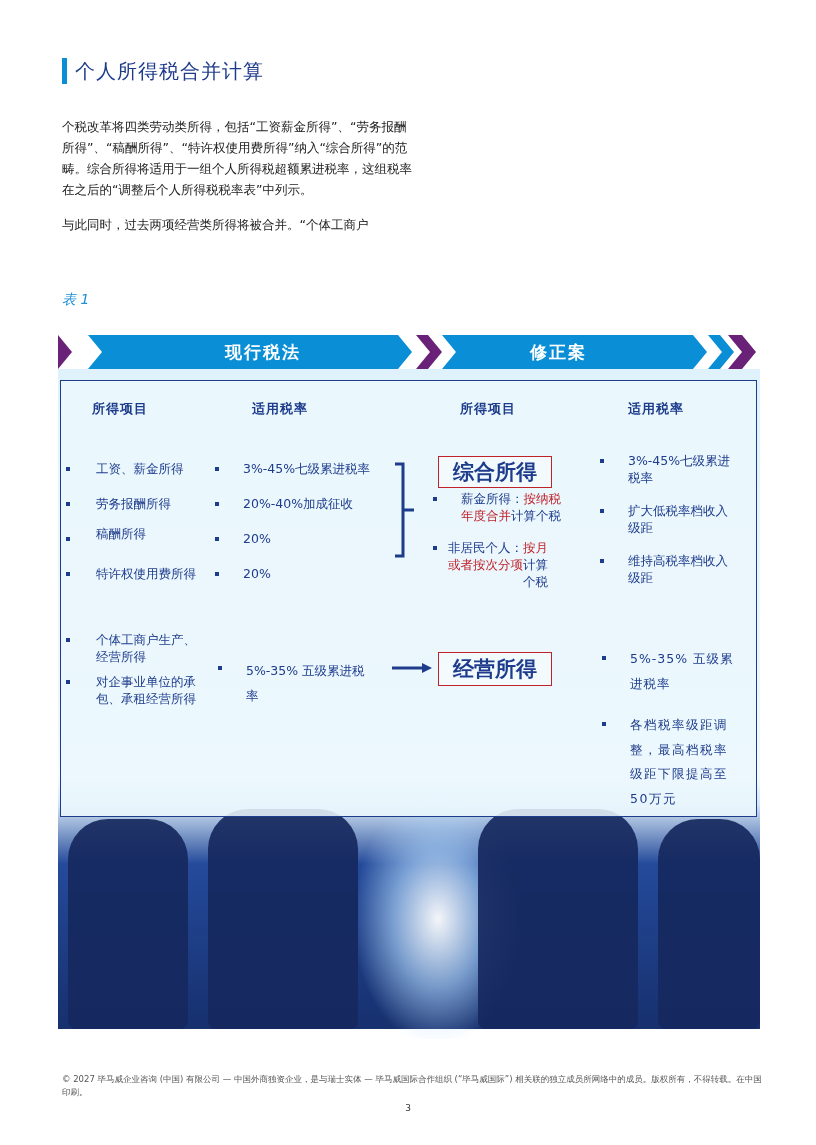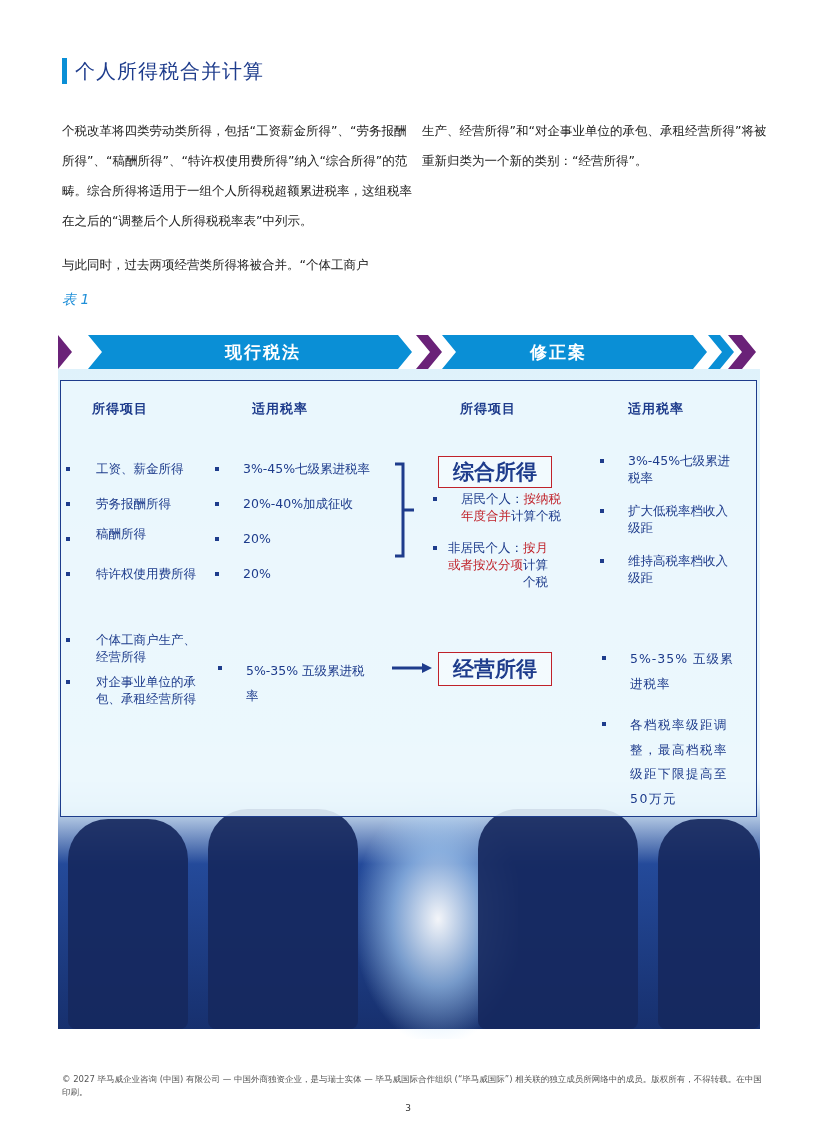--- a/index.html
+++ b/index.html
@@ -3,21 +3,21 @@
 <meta charset="utf-8">
 <style>
   * { box-sizing: border-box; margin: 0; padding: 0; }
   html, body { width: 816px; height: 1145px; background: #ffffff; overflow: hidden; }
   body { position: relative; font-family: "DejaVu Sans", "Liberation Sans", sans-serif; color: #1a1a1a; }
 
   .page-title { position: absolute; left: 62px; top: 57px; height: 28px; display: flex; align-items: center; }
   .page-title .bar { width: 5px; height: 26px; background: #0a8fd6; margin-right: 8px; }
   .page-title .text { font-size: 20px; color: #1e3c8c; letter-spacing: 1px; }
 
-  .col { position: absolute; font-size: 12.5px; line-height: 30px; color: #222; }
+  .col { position: absolute; font-size: 12.5px; line-height: 21px; color: #222; }
   .col p { margin-bottom: 14px; }
   .col-left { left: 62px; top: 116px; width: 350px; }
   .col-right { left: 422px; top: 116px; width: 345px; }
 
   .table-label { position: absolute; left: 62px; top: 291px; font-size: 14px; color: #1f8fd8; font-style: italic; }
 
   
   .banner { position: absolute; left: 58px; top: 335px; width: 702px; height: 40px; }
   .banner svg { position: absolute; left: 0; top: 0; }
   .banner .lbl { position: absolute; top: 0; height: 34px; line-height: 34px; color: #fff; font-weight: bold; font-size: 17px; letter-spacing: 2px; }
@@ -49,21 +49,20 @@
 <div class="page-title">
   <div class="bar"></div>
   <div class="text">个人所得税合并计算</div>
 </div>
 
 <div class="col col-left">
   <p>个税改革将四类劳动类所得，包括“工资薪金所得”、“劳务报酬所得”、“稿酬所得”、“特许权使用费所得”纳入“综合所得”的范畴。综合所得将适用于一组个人所得税超额累进税率，这组税率在之后的“调整后个人所得税税率表”中列示。</p>
   <p>与此同时，过去两项经营类所得将被合并。“个体工商户</p>
 </div>
 <div class="col col-right">
-  <p>生产、经营所得”和“对企事业单位的承包、承租经营所得”将被重新归类为一个新的类别：“经营所得”。</p>
 </div>
 
 <div class="table-label">表 1</div>
 
 <div class="panel-bg">
   <div class="glow"></div>
   <div class="fig" style="left:10px; top:450px; width:120px; height:210px;"></div>
   <div class="fig" style="left:150px; top:440px; width:150px; height:220px;"></div>
   <div class="fig" style="left:420px; top:440px; width:160px; height:220px;"></div>
   <div class="fig" style="left:600px; top:450px; width:102px; height:210px;"></div>
@@ -108,21 +107,21 @@
 <div class="t" style="left:243px; top:565px;">20%</div>
 
 <svg style="position:absolute; left:392px; top:462px;" width="24" height="96" viewBox="0 0 24 96">
   <path d="M3 2 H11 V94 H3 M11 48 H22" stroke="#1e3c8c" stroke-width="3" fill="none"></path>
 </svg>
 
 <div class="box-red" style="left:438px; top:456px; width:114px; height:32px; line-height:30px;">综合所得</div>
 
 <div class="bul" style="left:433px; top:497px;"></div>
 <div class="t" style="left:461px; top:490px; width:100px;">
-  <span>居民个人：</span><span class="red">按纳税年度合并</span><span>计算个税</span>
+  <span>薪金所得：</span><span class="red">按纳税年度合并</span><span>计算个税</span>
 </div>
 <div class="bul" style="left:433px; top:546px;"></div>
 <div class="t" style="left:448px; top:539px; width:100px;text-align:right;">
   <span>非居民个人：</span><span class="red">按月或者按次分项</span><span>计算个税</span>
 </div>
 
 <div class="bul" style="left:600px; top:459px;"></div>
 <div class="t" style="left:628px; top:452px; width:112px;">3%-45%七级累进税率</div>
 <div class="bul" style="left:600px; top:509px;"></div>
 <div class="t" style="left:628px; top:502px; width:112px;">扩大低税率档收入级距</div>

